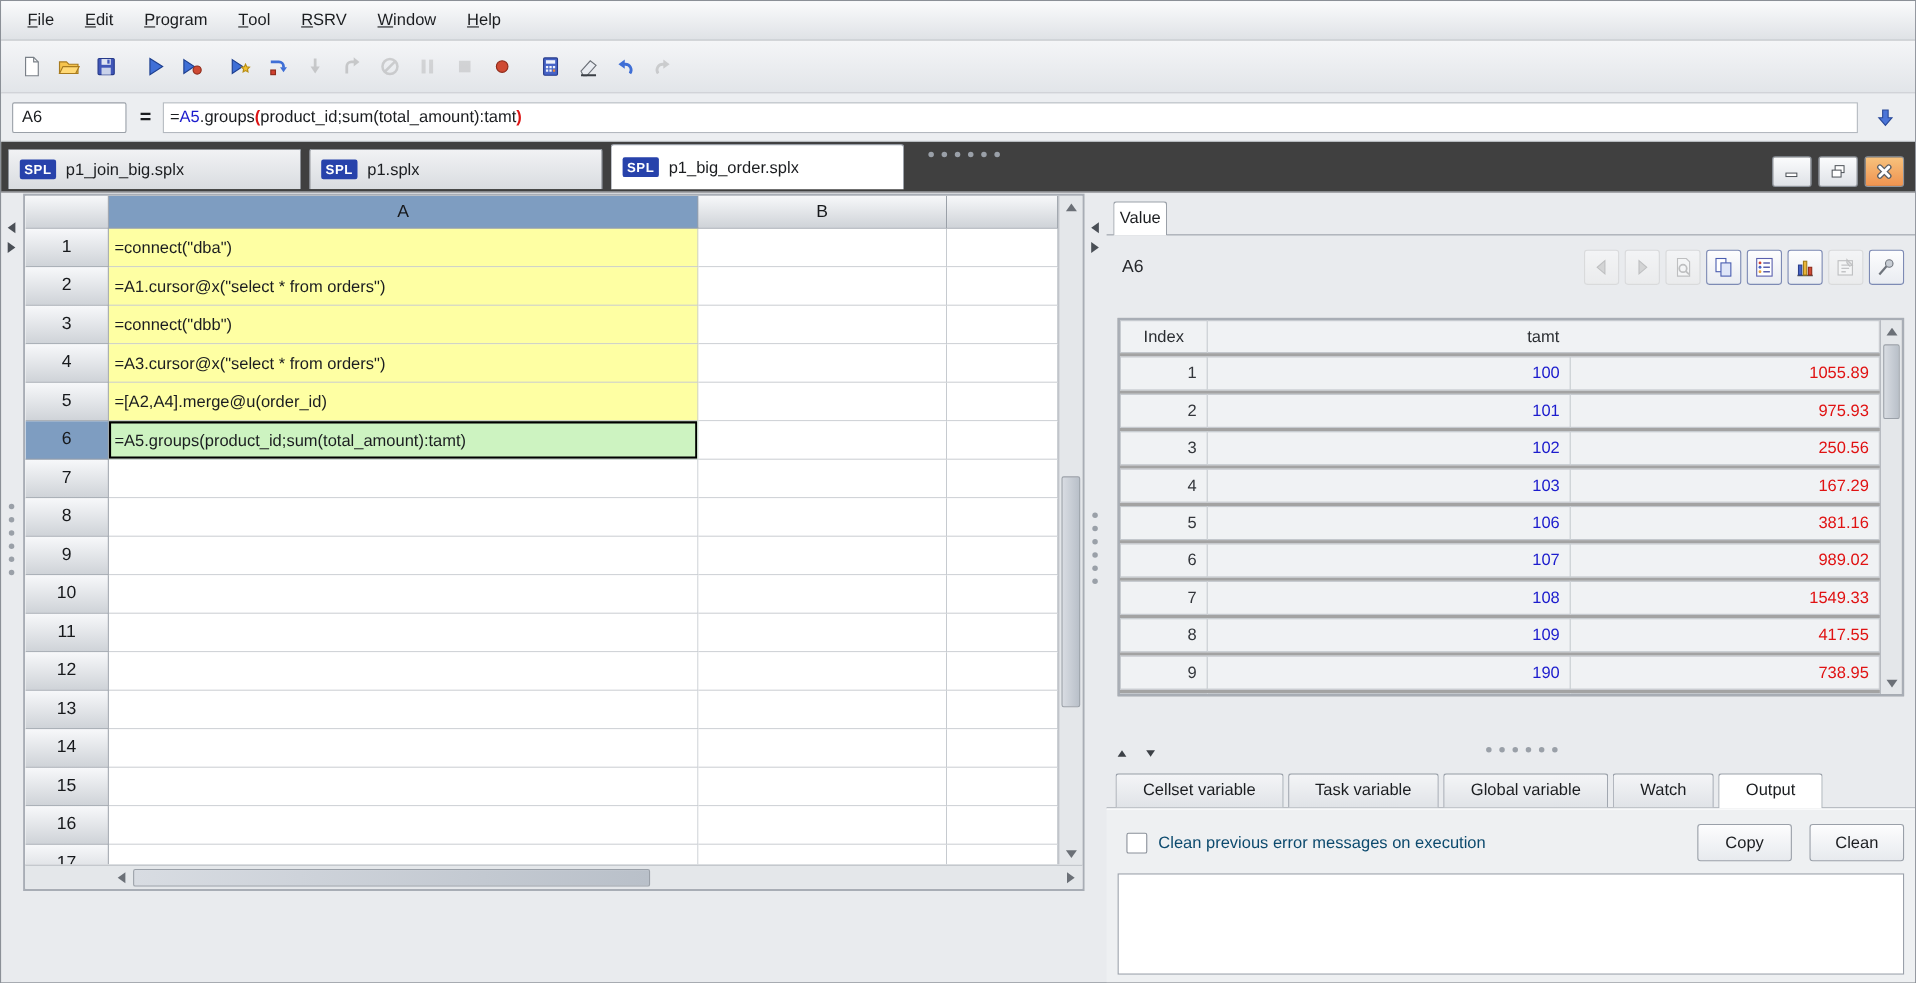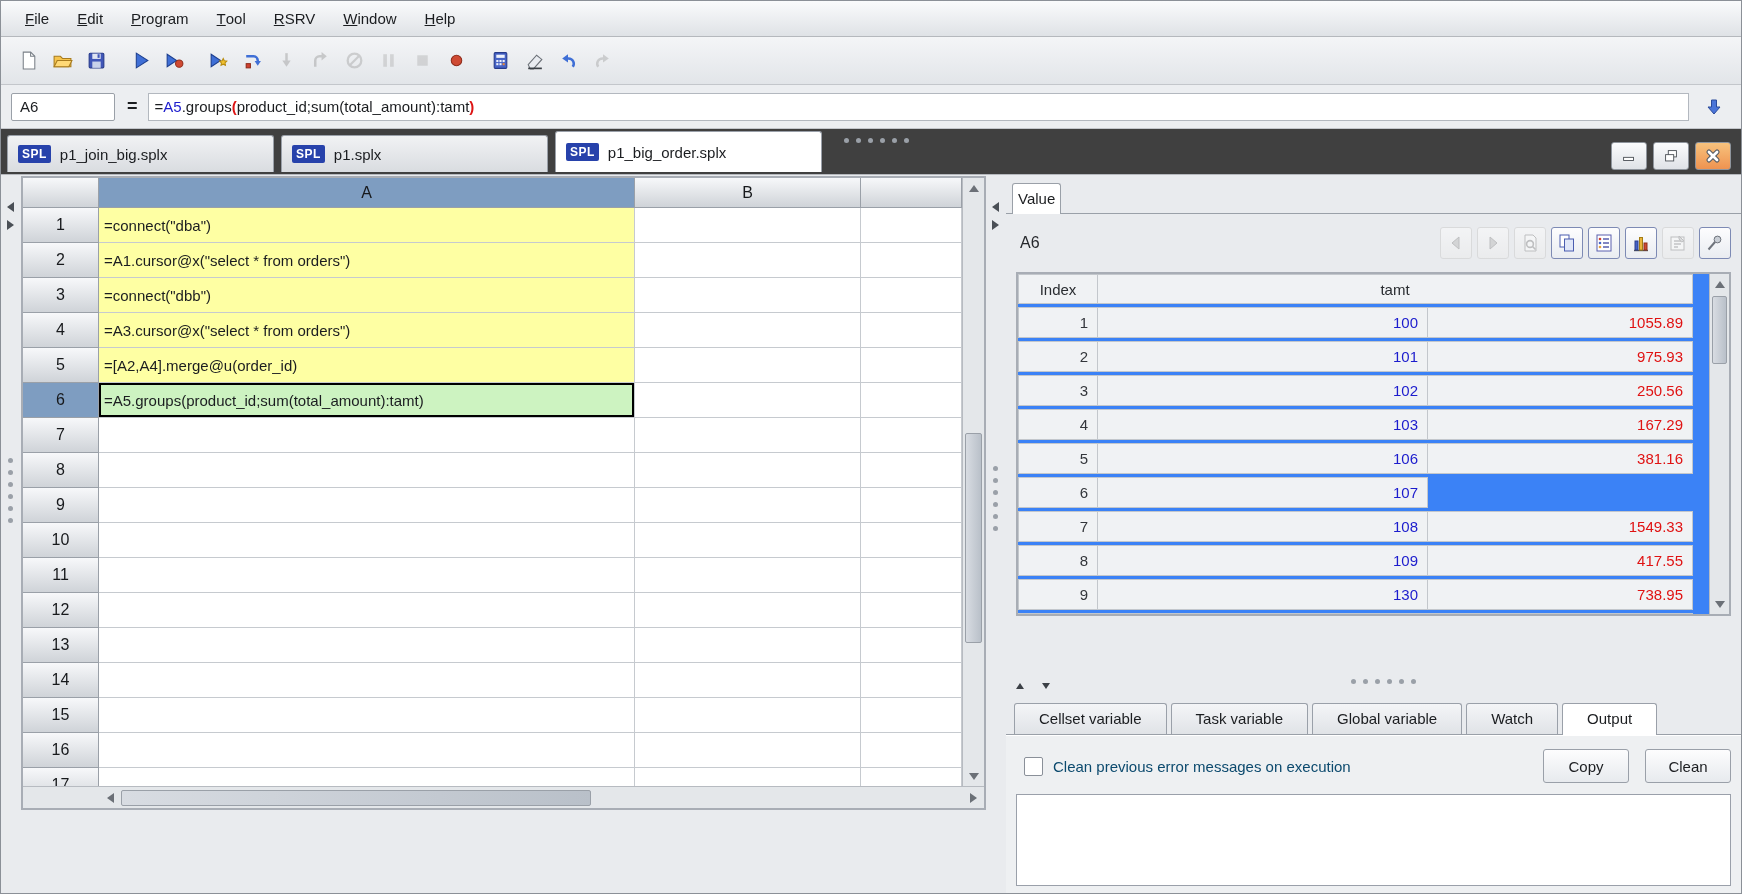--- a/index.html
+++ b/index.html
@@ -83,21 +83,21 @@
   .rpanel { flex:1; display:flex; flex-direction:column; background:#e9ebee; }
   .vtabbar { height:38px; display:flex; align-items:flex-end; padding-left:6px; border-bottom:1px solid #9aa0a8; }
   .vtab { background:#fff; border:1px solid #9aa0a8; border-bottom:none; border-radius:3px 3px 0 0; padding:6px 5px 7px; margin-bottom:-1px; }
   .vtoolbar { height:58px; display:flex; align-items:center; padding:0 10px; }
   .vcell-label { font-size:16px; color:#26282c; margin-left:4px; }
   .vtb-group { margin-left:auto; display:flex; gap:5px; }
   .vbtn { width:32px; height:32px; border:1px solid #7d8ab4; border-radius:3px; background:linear-gradient(#fdfdfe,#e9ecf1); display:flex; align-items:center; justify-content:center; }
   .vbtn.disabled { border-color:#c6cacf; opacity:.5; filter:grayscale(1); }
   .vbtn svg { width:20px; height:20px; }
 
-  .vtable-wrap { height:344px; margin:0 10px; border:2px solid #a8adb5; background:#3b82f6; display:flex; overflow:hidden;gap:16px; }
+  .vtable-wrap { height:344px; margin:17px 10px; border:2px solid #a8adb5; background:#a3a3a3; display:flex; overflow:hidden; }
   .vtable { flex:1; overflow:hidden; }
   .vt-row { display:flex; height:31px; margin-bottom:3px; }
   .vt-row.vt-head { height:30px; margin-bottom:3px; }
   .vt-cell { background:#f0f2f4; border:1px solid #c3c7cc; display:flex; align-items:center; overflow:hidden; }
   .vt-cell + .vt-cell { border-left:none; }
   .vt-head .vt-cell { justify-content:center; gap:6px; color:#2a2d31; }
   .vc-idx { width:80px; flex:none; justify-content:flex-end; padding-right:9px; color:#33363b; }
   .vc-pid { width:330px; flex:none; justify-content:flex-end; padding-right:9px; color:#1c1ccd; }
   .vc-amt { flex:1; justify-content:flex-end; padding-right:9px; color:#e01212; }
   .vt-head .vc-idx, .vt-head .vc-pid, .vt-head .vc-amt { justify-content:center; padding-right:0; color:#2a2d31; }
@@ -576,34 +576,35 @@
               <div class="vt-cell vc-amt">167.29</div>
             </div>
             <div class="vt-row">
               <div class="vt-cell vc-idx">5</div>
               <div class="vt-cell vc-pid">106</div>
               <div class="vt-cell vc-amt">381.16</div>
             </div>
             <div class="vt-row">
               <div class="vt-cell vc-idx">6</div>
               <div class="vt-cell vc-pid">107</div>
+              <div class="vt-cell vc-amt">989.02</div>
             </div>
             <div class="vt-row">
               <div class="vt-cell vc-idx">7</div>
               <div class="vt-cell vc-pid">108</div>
               <div class="vt-cell vc-amt">1549.33</div>
             </div>
             <div class="vt-row">
               <div class="vt-cell vc-idx">8</div>
               <div class="vt-cell vc-pid">109</div>
               <div class="vt-cell vc-amt">417.55</div>
             </div>
             <div class="vt-row">
               <div class="vt-cell vc-idx">9</div>
-              <div class="vt-cell vc-pid">130</div>
+              <div class="vt-cell vc-pid">190</div>
               <div class="vt-cell vc-amt">738.95</div>
             </div>
             <div class="vt-row">
               <div class="vt-cell vc-idx"></div>
               <div class="vt-cell vc-pid"></div>
               <div class="vt-cell vc-amt"></div>
             </div>
           </div>
         <div class="vt-vscroll">
           <div class="sb-btn" style="position:absolute;top:0;left:0;width:20px">

